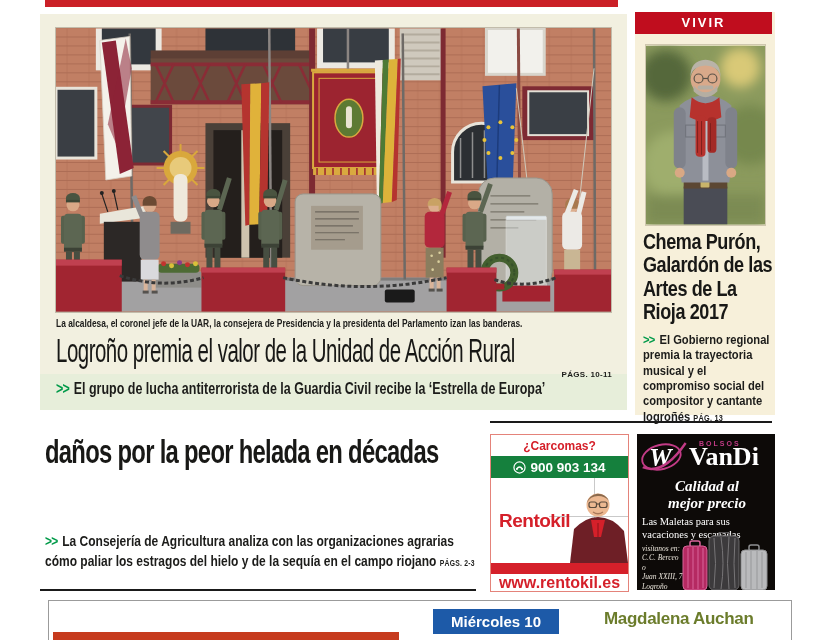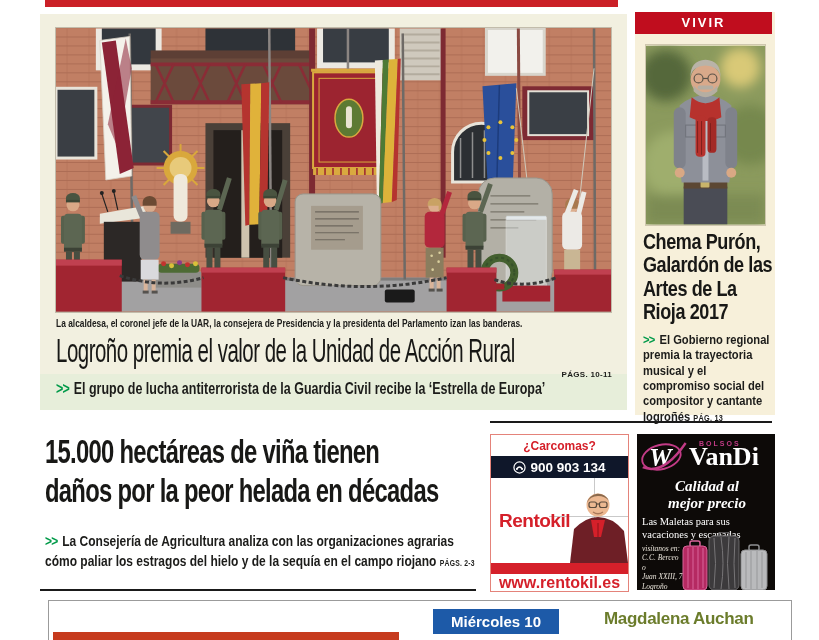--- a/index.html
+++ b/index.html
@@ -41,21 +41,21 @@
                    line-height:39px;color:#181816;}
   .story2-headline .cond{transform:scaleX(.70);}
   .story2-sub{left:45px;top:531px;width:460px;font-size:15px;font-weight:bold;line-height:1.3;}
   .story2-sub .cond{transform:scaleX(.80);}
   .rule{background:#1a1a1a;}
 
   
   .rentokil{left:490px;top:434px;width:137px;height:156px;background:#fff;border:1px solid #e4837a;
             display:flex;flex-direction:column;}
   .rk-q{height:21px;line-height:22px;text-align:center;color:#d5202a;font-weight:bold;font-size:12px;}
-  .rk-phone{height:22px;background:#0f172a;color:#fff;font-weight:bold;font-size:13.5px;
+  .rk-phone{height:22px;background:#15803d;color:#fff;font-weight:bold;font-size:13.5px;
             display:flex;align-items:center;justify-content:center;gap:4px;}
   .rk-main{flex:1;position:relative;overflow:hidden;}
   .rk-brand{position:absolute;left:8px;top:32px;color:#d5202a;font-size:19px;font-weight:bold;letter-spacing:-.5px;}
   .rk-band{height:11px;background:#d5202a;}
   .rk-url{height:17px;line-height:17px;text-align:center;color:#d5202a;font-weight:bold;font-size:16px;}
   .cross-h{position:absolute;left:58px;top:38px;width:79px;height:1px;background:#c9c9c9;}
   .cross-v{position:absolute;left:103px;top:0;width:1px;height:84px;background:#c9c9c9;}
 
   
   .vandi{left:637px;top:434px;width:138px;height:156px;background:#0d0a08;color:#fff;overflow:hidden;}
@@ -349,21 +349,20 @@
 
   <div class="vivir-summary">
     <span class="marker">&gt;&gt;</span><span>El Gobierno regional premia la trayectoria musical y el compromiso social del compositor y cantante logroñés</span>
     <span class="pages-small">PÁG. 13</span>
   </div>
 </div>
 
 <div class="abs rule" style="left:490px;top:421px;width:282px;height:2px;"></div>
 
 <div class="abs story2-headline">
-  <div><span class="cond">15.000 hectáreas de viña tienen</span></div>
   <div><span class="cond">daños por la peor helada en décadas</span></div>
 </div>
 
 <div class="abs story2-sub">
   <span class="cond" style="white-space:normal;display:inline-block;width:540px;"><span class="marker">&gt;&gt;</span><span>La Consejería de Agricultura analiza con las organizaciones agrarias cómo paliar los estragos del hielo y de la sequía en el campo riojano</span>
   <span class="pages-small">PÁGS. 2-3</span></span>
 </div>
 
 <div class="abs rule" style="left:40px;top:589px;width:436px;height:2px;"></div>
 

